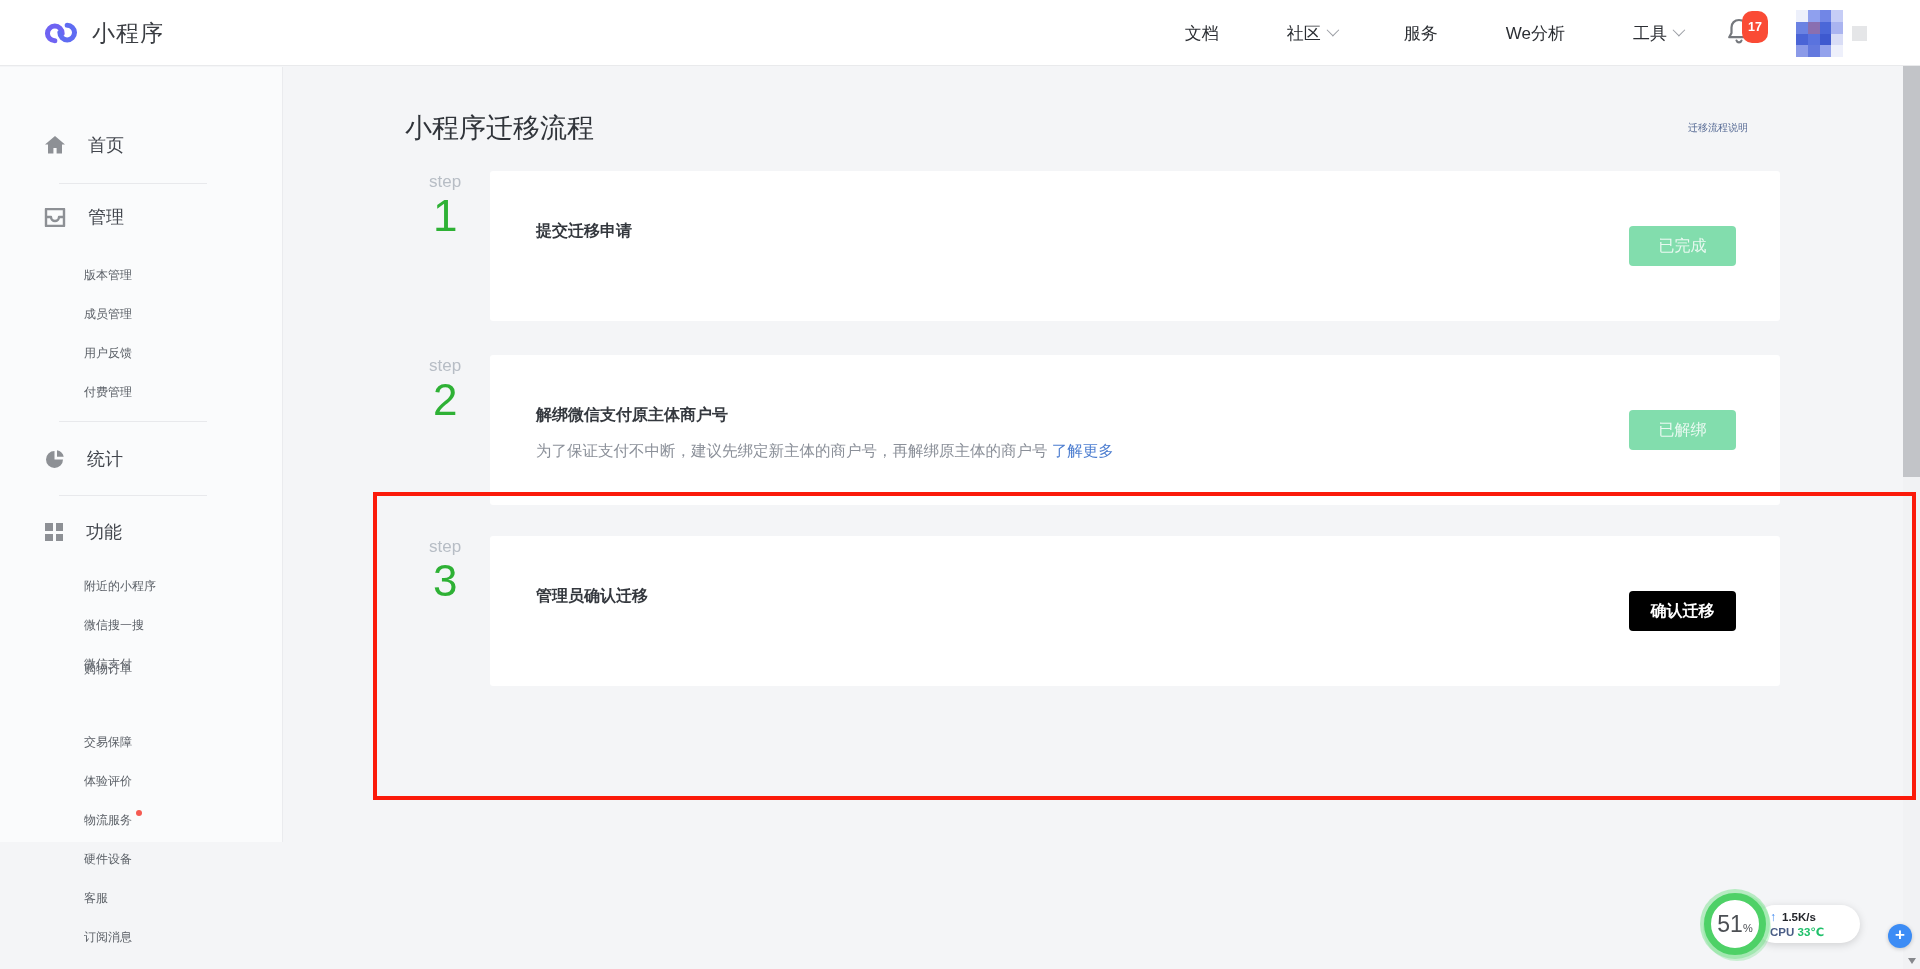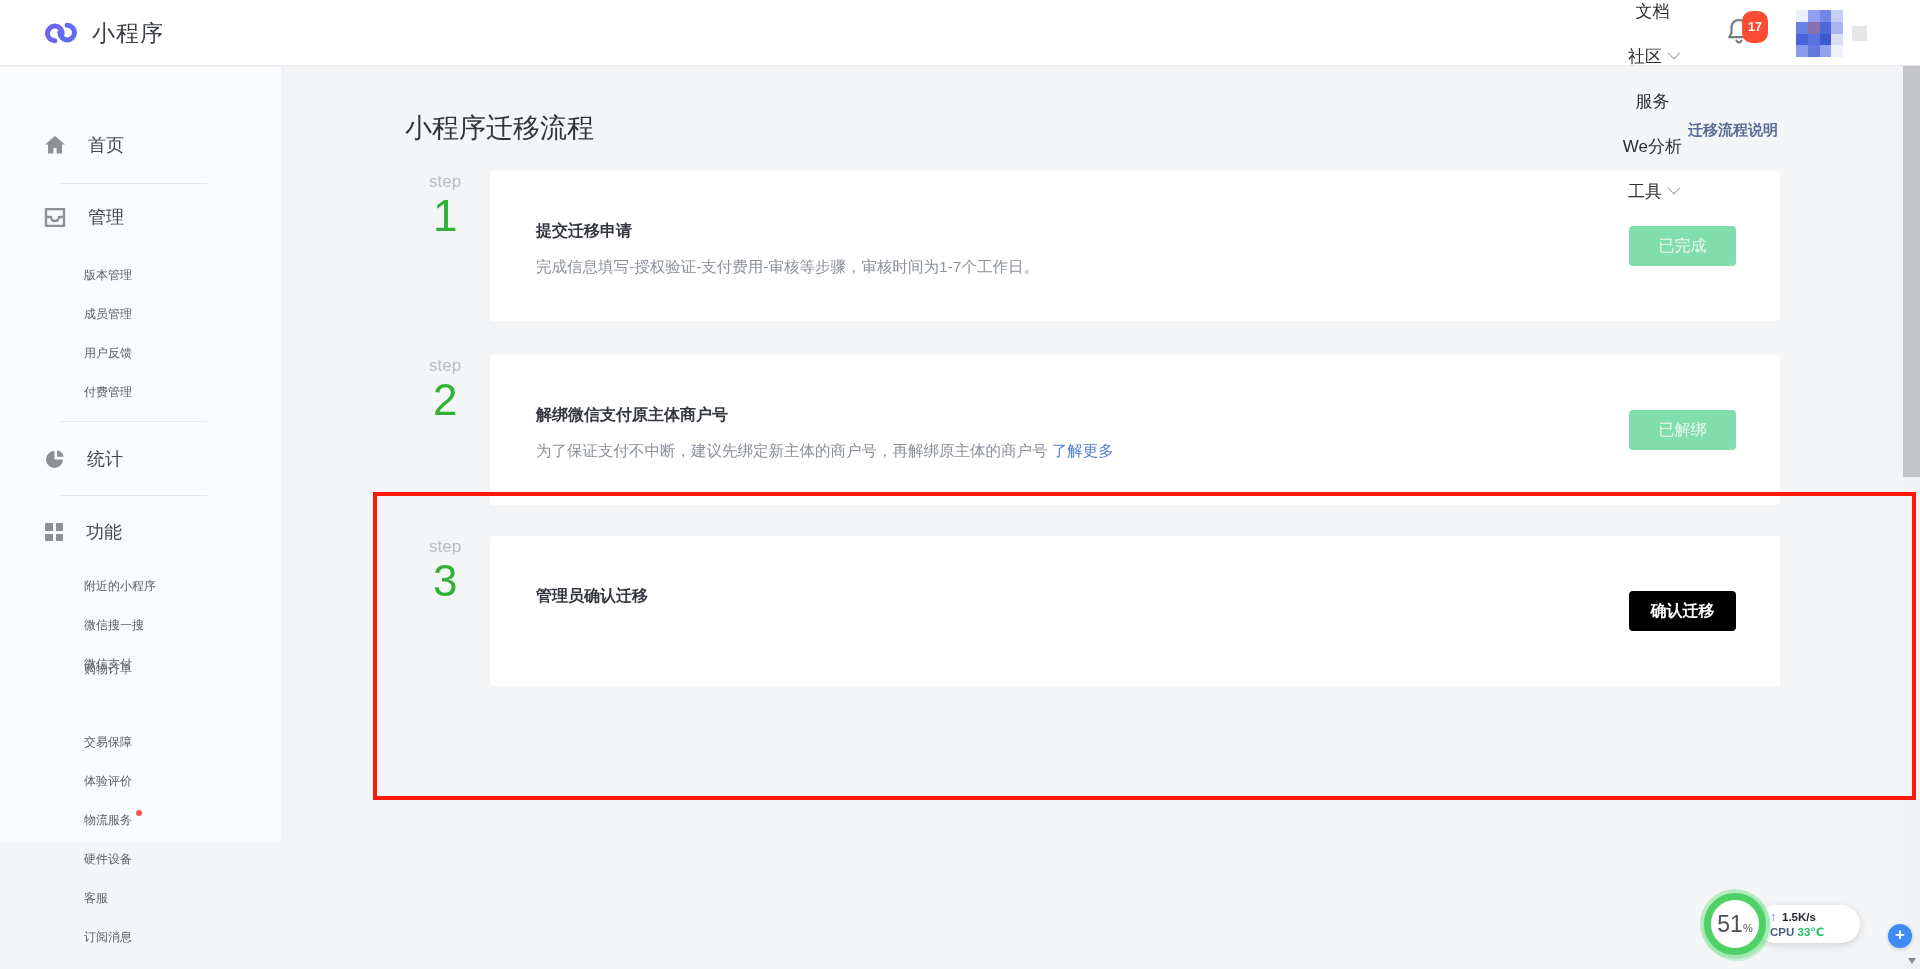--- a/index.html
+++ b/index.html
@@ -2,40 +2,40 @@
 <html><head>
 <meta charset="utf-8">
 <style>
   * { margin:0; padding:0; box-sizing:border-box; }
   html,body { width:1920px; height:969px; overflow:hidden; font-family:"Liberation Sans","DejaVu Sans",sans-serif; background:#f4f5f7; }
 
   
   .navbar { position:absolute; left:0; top:0; width:1920px; height:66px; background:#ffffff; border-bottom:1px solid #e9eaec; z-index:20; }
   .logo { position:absolute; left:44px; top:0; height:66px; display:flex; align-items:center; gap:14px; }
   .logo-text { font-size:23px; color:#3a3d42; letter-spacing:1px; }
-  .nav-menu { position:absolute; right:238px; top:0; height:66px; display:flex; align-items:center; gap:22px;flex-direction:column; }
+  .nav-menu { position:absolute; right:238px; top:0; height:66px; display:flex; align-items:center; gap:68px; }
   .nav-item { display:flex; align-items:center; gap:6px; font-size:17px; color:#2b2e33; cursor:pointer; white-space:nowrap; }
   .chev { width:9px; height:9px; border-right:1.5px solid #9a9da3; border-bottom:1.5px solid #9a9da3; transform:rotate(45deg) translateY(-2px); margin-top:-4px; }
   .bell-wrap { position:absolute; left:1726px; top:17px; width:46px; height:34px; cursor:pointer; }
   .badge { position:absolute; left:16px; top:-6px; min-width:26px; height:19px; border-radius:10px; background:#fa4b35; color:#fff; font-size:12.5px; font-weight:bold; display:flex; align-items:center; justify-content:center; padding:16px 5px; }
   .avatar { position:absolute; left:1796px; top:10px; width:47px; height:47px; display:grid; grid-template-columns:repeat(4,1fr); grid-template-rows:repeat(4,1fr); overflow:hidden; cursor:pointer; }
   .avatar div { width:100%; height:100%; }
   .avatar-side { position:absolute; left:1852px; top:26px; width:15px; height:15px; background:#e5e6e8; }
 
   
   .sidebar { position:absolute; left:0; top:67px; width:283px; height:775px; background:#fafbfc; border-right:1px solid #eaebee; z-index:5; }
   .side-top { position:absolute; left:44px; display:flex; align-items:center; gap:22px; cursor:pointer; }
   .side-top .lbl { font-size:18px; color:#43474e; }
   .side-divider { position:absolute; left:59px; width:148px; height:1px; background:#e8e9ec; }
   .sub-item { position:absolute; left:84px; font-size:12px; color:#5b6067; cursor:pointer; white-space:nowrap; }
   .dot { display:inline-block; width:6px; height:6px; border-radius:50%; background:#f55a51; vertical-align:top; margin:-2px 0 0 4px; }
 
   
   .page-title { position:absolute; left:405px; top:110px; font-size:27px; font-weight:500; color:#30343a; z-index:1; }
-  .help-link { position:absolute; left:1688px; top:121px; font-size:15px; color:#576b95; cursor:pointer; z-index:1;font-weight:bold; }
+  .help-link { position:absolute; left:1688px; top:121px; font-size:10px; color:#576b95; cursor:pointer; z-index:1; }
 
   .step-col { position:absolute; left:429px; width:60px; z-index:1; }
   .step-word { font-size:17px; color:#b7bdc5; }
   .step-num { font-size:44px; line-height:44px; color:#2eb135; margin-top:2px; padding-left:4px; }
   .card { position:absolute; left:490px; width:1290px; height:150px; background:#ffffff; border-radius:3px; z-index:1; }
   .card-title { position:absolute; left:46px; top:50px; font-size:16px; font-weight:600; color:#34383e; }
   .card-desc { position:absolute; left:46px; top:86px; font-size:15.5px; color:#8b9099; }
   .desc-link { color:#4c7dd0; cursor:pointer; }
   .btn { position:absolute; right:44px; top:50%; transform:translateY(-50%); width:107px; height:40px; border:none; border-radius:4px; font-size:16px; font-family:inherit; cursor:pointer; }
   .btn.disabled { background:#82ddad; color:rgba(255,255,255,0.82); cursor:default; }
@@ -181,21 +181,20 @@
 
 <div class="page-title">小程序迁移流程</div>
 <div class="help-link">迁移流程说明</div>
 
 <div class="step-col" style="top:172px;">
   <div class="step-word">step</div>
   <div class="step-num">1</div>
 </div>
 <div class="card" style="top:171px;">
   <div class="card-title">提交迁移申请</div>
-  <div class="card-desc">完成信息填写-授权验证-支付费用-审核等步骤，审核时间为1-7个工作日。</div>
   <button class="btn disabled">已完成</button>
 </div>
 
 <div class="step-col" style="top:356px;">
   <div class="step-word">step</div>
   <div class="step-num">2</div>
 </div>
 <div class="card" style="top:355px;">
   <div class="card-title">解绑微信支付原主体商户号</div>
   <div class="card-desc"><span>为了保证支付不中断，建议先绑定新主体的商户号，再解绑原主体的商户号 </span><span class="desc-link">了解更多</span></div>

